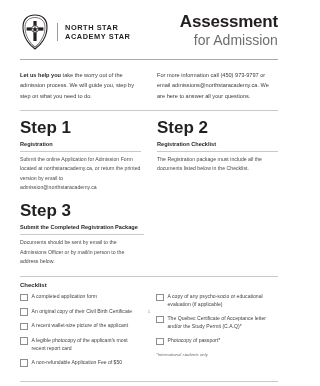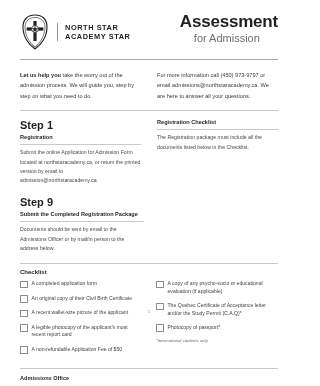--- a/index.html
+++ b/index.html
@@ -59,21 +59,21 @@
     margin-top: -1px;
   }
   .title-main {
     font-size: 17px;
     font-weight: bold;
     color: #231f20;
     line-height: 1;
     letter-spacing: -0.2px;
   }
   .title-sub {
-    font-size: 11px;
+    font-size: 14px;
     color: #6d6e71;
     line-height: 1.2;
     margin-top: 2px;
     padding-left: 14px;
   }
 
   
   .intro {
     display: flex;
     justify-content: space-between;
@@ -99,21 +99,21 @@
   .step-row {
     display: flex;
     justify-content: space-between;
     gap: 16px;
     margin-bottom: 10px;
   }
   .step {
     width: 48%;
   }
   .step-num {
-    font-size: 11px;
+    font-size: 17px;
     font-weight: bold;
     color: #231f20;
     line-height: 1.1;
     margin-bottom: 3px;
   }
   .step-head {
     font-size: 5.6px;
     font-weight: bold;
     color: #231f20;
     border-bottom: 1px solid #c9c9c9;
@@ -238,27 +238,28 @@
   </div>
 
   <div class="steps">
     <div class="step-row">
       <div class="step">
         <div class="step-num">Step 1</div>
         <div class="step-head">Registration</div>
         <div class="step-body">Submit the online Application for Admission Form located at northstaracademy.ca, or return the printed version by email to admission@northstaracademy.ca</div>
       </div>
       <div class="step">
+        <div class="step-num">Step 2</div>
         <div class="step-head">Registration Checklist</div>
         <div class="step-body">The Registration package must include all the documents listed below in the Checklist.</div>
       </div>
     </div>
     <div class="step-row">
       <div class="step">
-        <div class="step-num">Step 9</div>
+        <div class="step-num">Step 3</div>
         <div class="step-head">Submit the Completed Registration Package</div>
         <div class="step-body">Documents should be sent by email to the Admissions Officer or by mail/in person to the address below.</div>
       </div>
     </div>
   </div>
 
   <div class="checklist">
     <div class="checklist-title">Checklist</div>
     <div class="check-grid">
       <div class="check-col">

